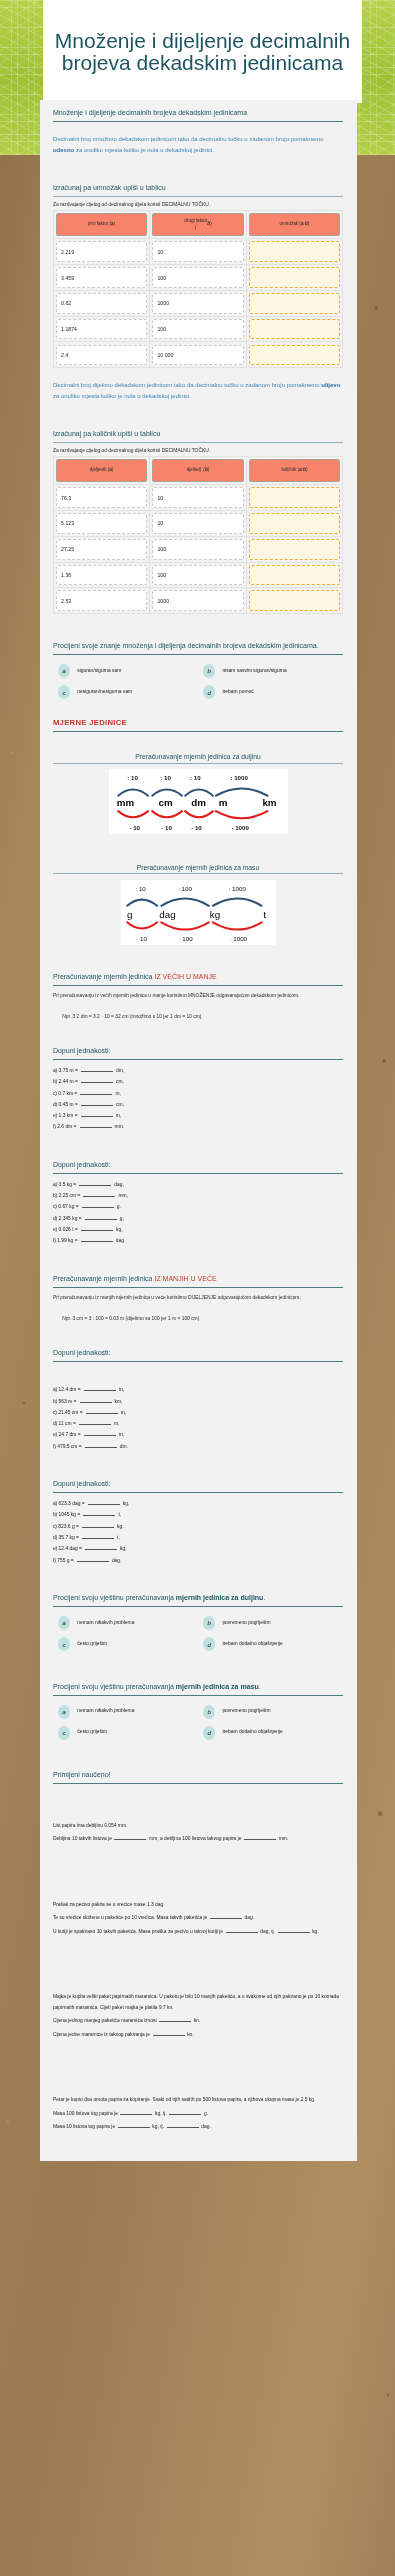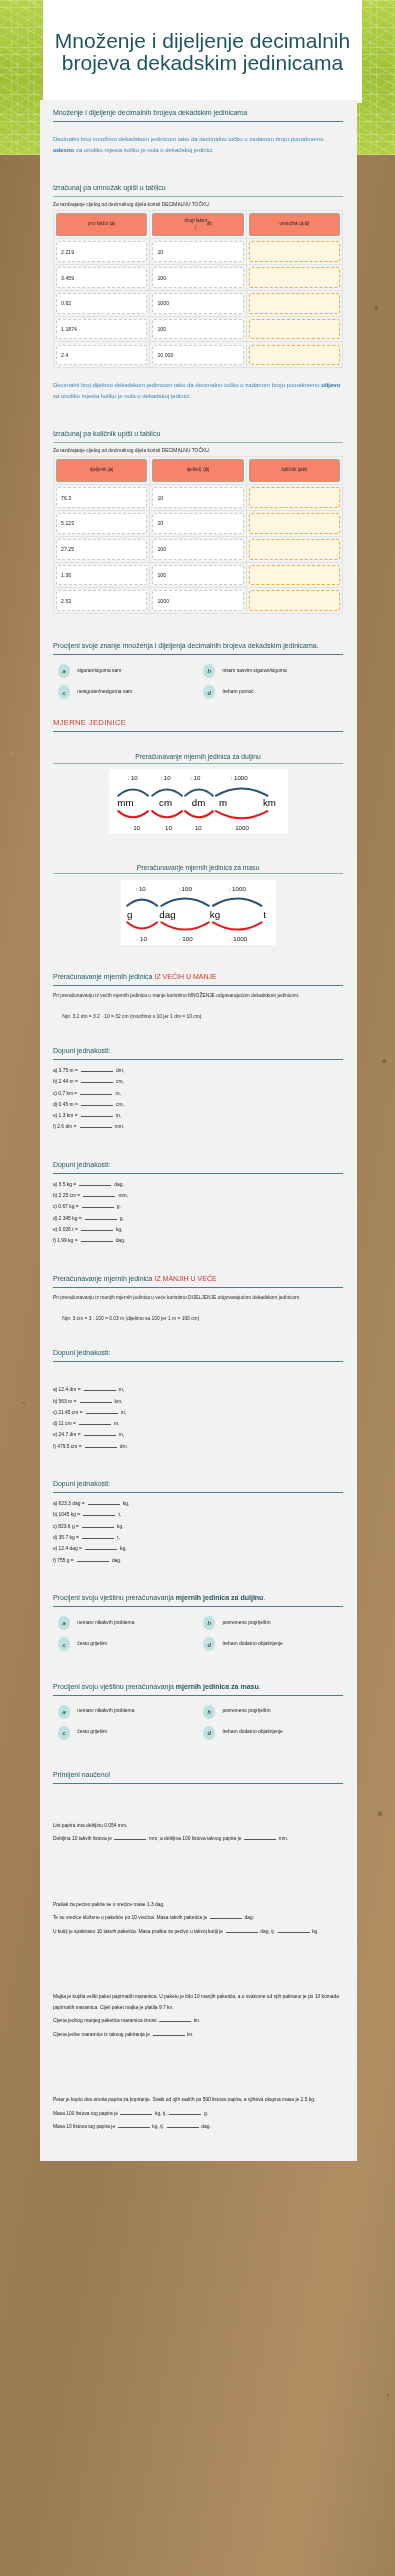--- a/index.html
+++ b/index.html
@@ -175,29 +175,30 @@
     margin-right: 7.2px;
     margin-left: 5.2px;
   }
   .assess-label { font-size: 4.9px; color: #1a1a1a; line-height: 1.4; }
 
   .section-head {
     color: #c0392b;
     font-size: 7.7px;
     letter-spacing: 0.3px;
     margin-top: 15.5px;
+    font-weight: bold;
   }
 
   
   .unit-box {
     background: #fff;
     margin: 3.1px auto 0 auto;
     padding: 2.1px 0 1px 0;
   }
-  .unit-box.len { width: 179px; }
+  .unit-box.len { width: 179px; font-weight: bold; }
   .unit-box.mass { width: 155px; }
   svg.unit-svg { display: block; width: 100%; height: auto; }
 
   .diagram-title {
     text-align: center;
     color: #1d5560;
     font-size: 6.7px;
     margin-top: 2.1px;
   }
 

